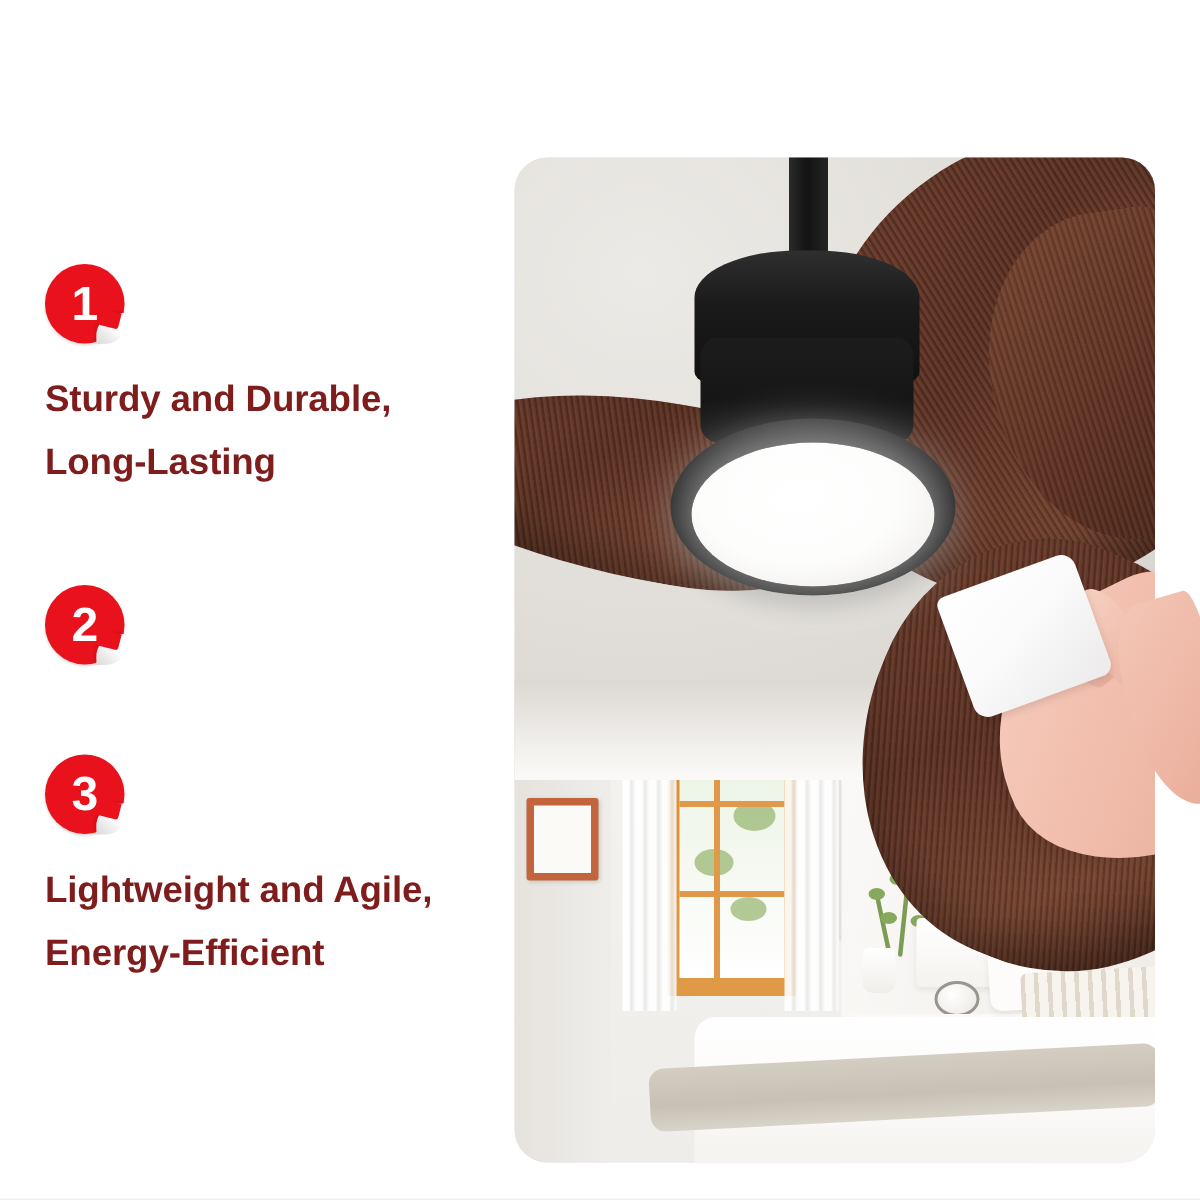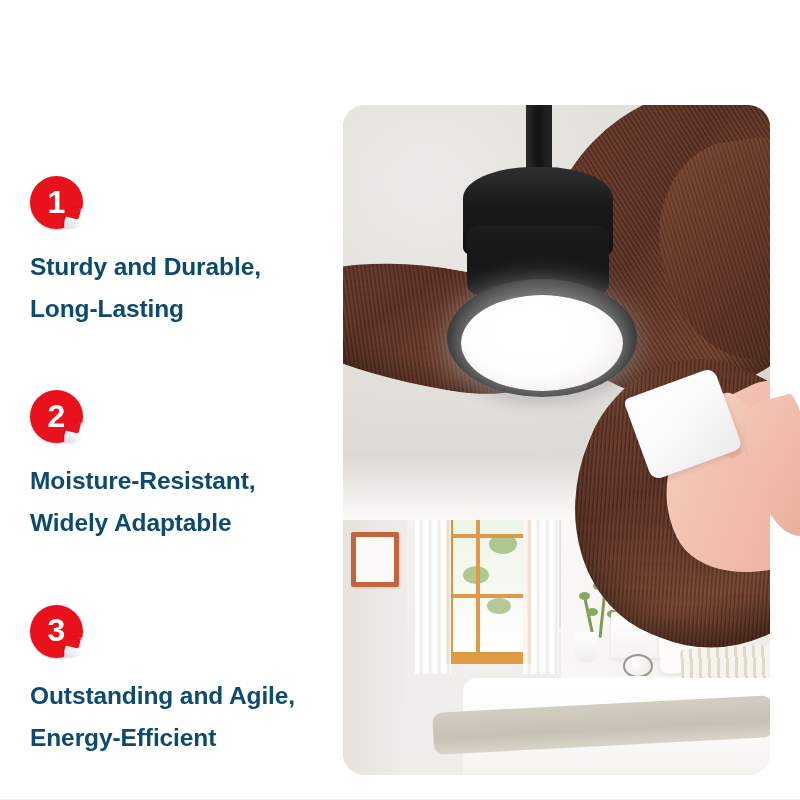--- a/index.html
+++ b/index.html
@@ -99,21 +99,21 @@
     line-height: 1;
     padding-bottom: 2px;
     z-index: 3;
     font-family: "Liberation Sans", sans-serif;
   }
 
   .feature-text {
     font-size: 24.5px;
     line-height: 1.72;
     font-weight: 700;
-    color: #0c4a6e;
+    color: #7f1d1d;
     white-space: pre-line;
     letter-spacing: -0.1px;
   }
 
   
   .photo-panel {
     position: absolute;
     left: 343px;
     top: 105px;
     width: 427px;
@@ -474,32 +474,30 @@
 Long-Lasting</div>
     </div>
 
     <div class="feature">
       <div class="badge">
         <div class="disc"></div>
         <div class="peel"></div>
         <div class="peel-fold"></div>
         <div class="num">2</div>
       </div>
-      <div class="feature-text">Moisture-Resistant,
-Widely Adaptable</div>
     </div>
 
     <div class="feature">
       <div class="badge">
         <div class="disc"></div>
         <div class="peel"></div>
         <div class="peel-fold"></div>
         <div class="num">3</div>
       </div>
-      <div class="feature-text">Outstanding and Agile,
+      <div class="feature-text">Lightweight and Agile,
 Energy-Efficient</div>
     </div>
 
   </div>
 
   <div class="photo-panel">
     <div class="photo-clip">
 
       <div class="room">
         <div class="wall-left"></div>

